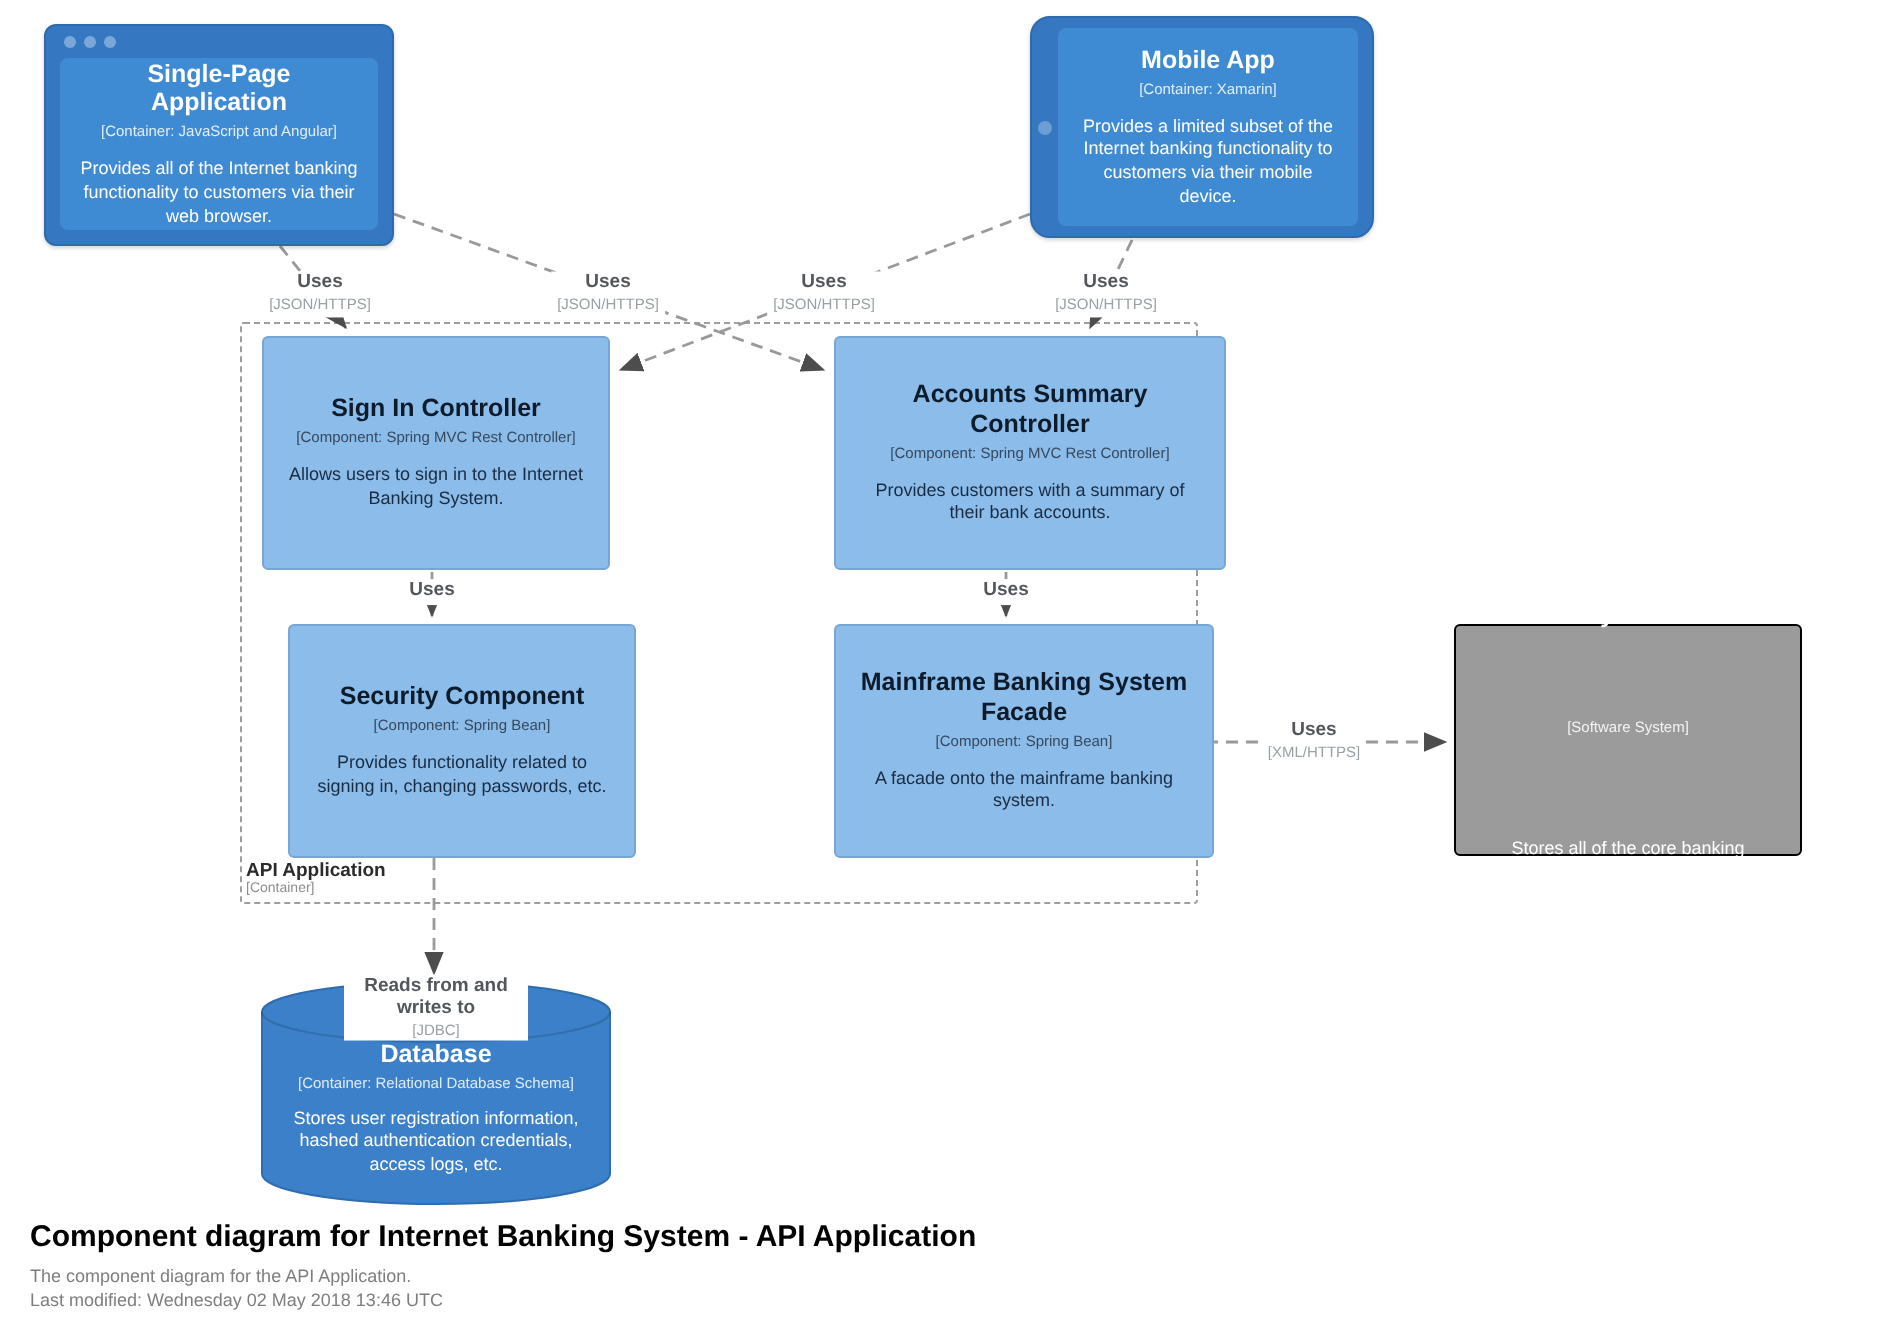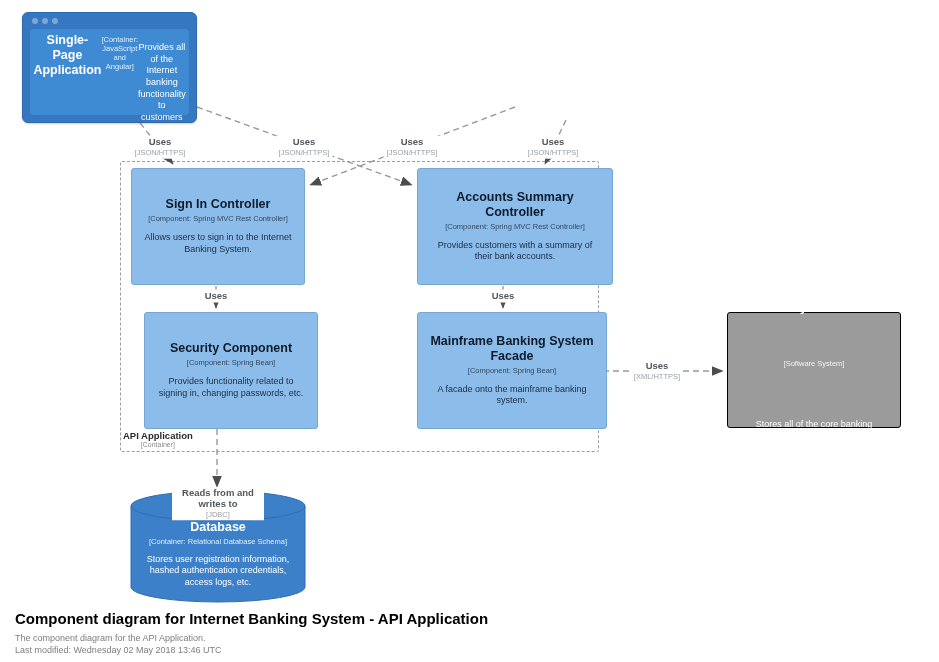--- a/index.html
+++ b/index.html
@@ -13,21 +13,21 @@
   .node { position:absolute; text-align:center; }
   .n-title { font-size:12.5px; font-weight:bold; line-height:1.18; }
   .n-meta  { font-size:7.5px;  line-height:1.2; margin-top:2px; }
   .n-desc  { font-size:9px;    line-height:1.3; margin-top:9px; }
 
   
   .big { background:#3578C1; border:1px solid #2E6AAE; border-radius:6px; color:#fff;
          box-shadow:0 1px 2px rgba(0,0,0,.18); }
   .big .n-meta { color:rgba(255,255,255,.85); }
   .screen { position:absolute; background:#3F8BD3; border-radius:4px;
-            display:flex; flex-direction:row; justify-content:center; padding:4px 10px; }
+            display:flex; flex-direction:column; justify-content:center; padding:4px 10px; }
   .dots { position:absolute; left:9px; top:5px; display:flex; gap:4px; }
   .dots i { width:6px; height:6px; border-radius:50%; background:rgba(255,255,255,.35); }
   .homebtn { position:absolute; left:3px; top:50%; transform:translateY(-50%);
              width:7px; height:7px; border-radius:50%; background:rgba(255,255,255,.28); }
 
   
   .component { background:#8BBCEA; border:1px solid #77A5D4; border-radius:3px; color:#0D1B2B;
                display:flex; flex-direction:column; justify-content:center; padding:6px 12px; }
   .component .n-meta { color:#37495F; }
   .component .n-desc { color:#1B2C42; }
@@ -60,21 +60,21 @@
   .f-title { font-size:15px; font-weight:bold; color:#000000; line-height:1.3; }
   .f-desc, .f-mod { font-size:9px; color:#7E7E7E; line-height:1.35; }
   .f-desc { margin-top:3px; }
 </style>
 </head>
 <body>
 
 <div class="canvas">
 
   <div class="boundary" style="left:120px; top:161px; width:479px; height:291px;"></div>
-  <div class="boundary-label" style="left:123px; top:430px;text-align:center;">
+  <div class="boundary-label" style="left:123px; top:430px;">
     <div class="boundary-name">API Application</div>
     <div class="boundary-meta">[Container]</div>
   </div>
 
   <svg class="wires" viewBox="0 0 939 662">
     <defs>
       <marker id="ah" markerWidth="9" markerHeight="7" refX="8" refY="3.5" orient="auto">
         <path d="M0,0 L8.5,3.5 L0,7 Z" fill="#4D4D4D"></path>
       </marker>
     </defs>
@@ -96,20 +96,28 @@
         <i></i>
         <i></i>
       </span>
     <div class="screen" style="left:7px; right:7px; top:16px; bottom:7px;">
       <div class="n-title">Single-Page Application</div>
       <div class="n-meta">[Container: JavaScript and Angular]</div>
       <div class="n-desc">Provides all of the Internet banking functionality to customers via their web browser.</div>
     </div>
   </div>
 
+  <div class="node big" style="left:515px; top:8px; width:172px; height:111px; border-radius:10px;">
+    <span class="homebtn"></span>
+    <div class="screen" style="left:13px; right:7px; top:5px; bottom:5px;">
+      <div class="n-title">Mobile App</div>
+      <div class="n-meta">[Container: Xamarin]</div>
+      <div class="n-desc">Provides a limited subset of the Internet banking functionality to customers via their mobile device.</div>
+    </div>
+  </div>
 
   <div class="node component" style="left:131px; top:168px; width:174px; height:117px;">
     <div class="n-title">Sign In Controller</div>
     <div class="n-meta">[Component: Spring MVC Rest Controller]</div>
     <div class="n-desc">Allows users to sign in to the Internet Banking System.</div>
   </div>
 
   <div class="node component" style="left:417px; top:168px; width:196px; height:117px;">
     <div class="n-title">Accounts Summary Controller</div>
     <div class="n-meta">[Component: Spring MVC Rest Controller]</div>

